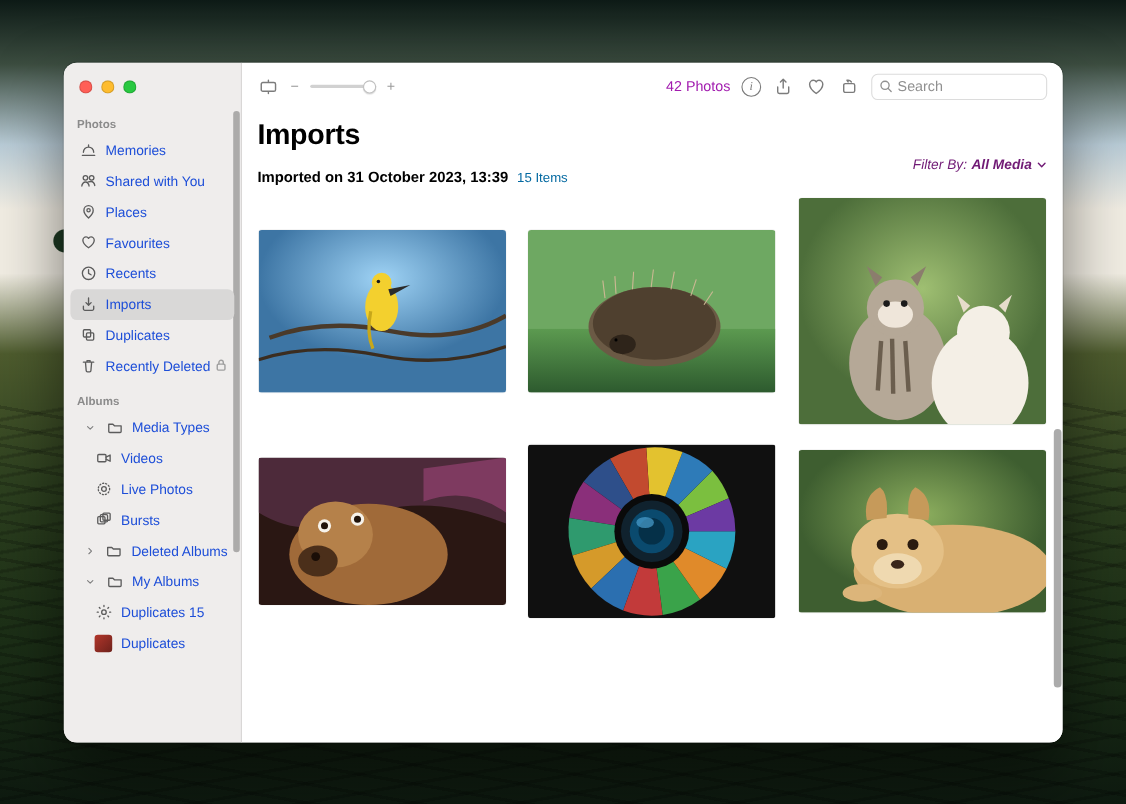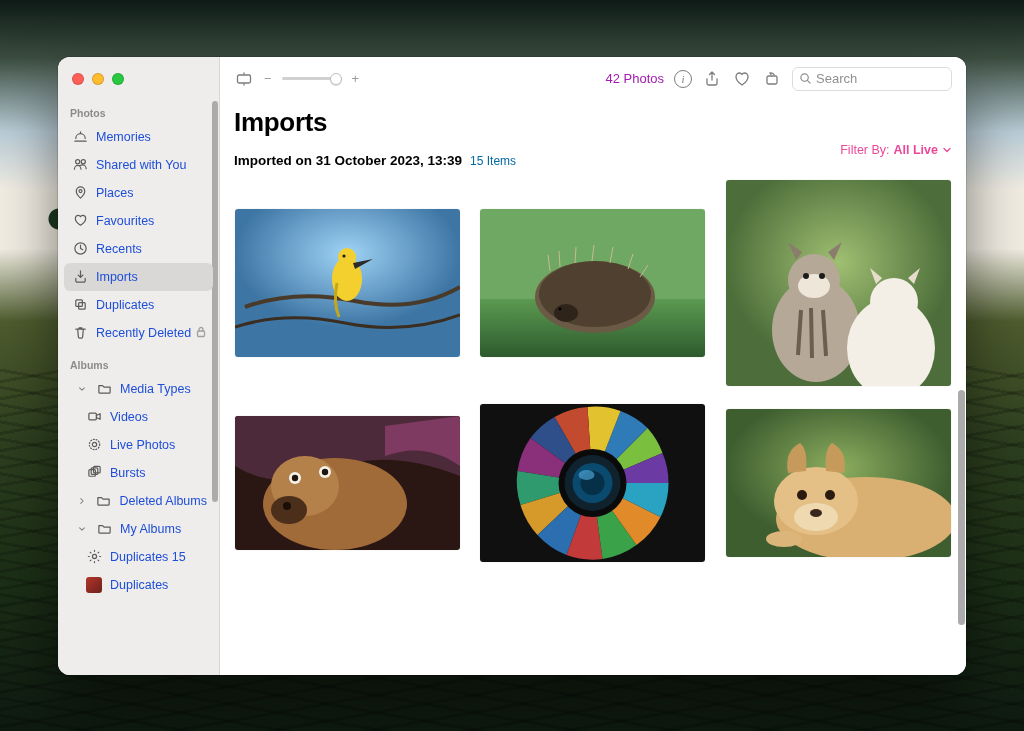--- a/index.html
+++ b/index.html
@@ -68,21 +68,21 @@
   .tb-icon.info { width:18px; height:18px; border:1.3px solid #7c7c7c; border-radius:50%; font-size:11px; font-style:italic; font-family:Georgia,serif; line-height:16px;}
   .tb-icon svg { width:18px; height:18px; stroke:#7c7c7c; fill:none; stroke-width:1.3; }
   .photo-count { font-size:13px; color:#a21caf; }
   .search { width:160px; height:24px; border:1px solid #dcdcdc; border-radius:6px; display:flex; align-items:center; padding:0 6px; gap:4px; color:#909090; font-size:13px;}
 
   .content { flex:1; padding:0 14px 14px 14px; overflow:hidden; position:relative;}
   .page-title { font-size:26px; font-weight:800; letter-spacing:-.3px; padding:6px 0 4px 0; }
   .subhead { display:flex; align-items:baseline; gap:8px; padding-bottom:12px; }
   .subhead .date { font-size:13.5px; font-weight:700; }
   .subhead .count { font-size:12px; color:#0369a1;margin-top:12px; }
-  .filter { position:absolute; right:14px; top:42px; font-size:12.5px; color:#ec4899; display:flex; align-items:center; gap:4px;}
+  .filter { position:absolute; right:14px; top:42px; font-size:12.5px; color:#701a75; display:flex; align-items:center; gap:4px;font-style:italic;}
   .filter .val { font-weight:600; }
   .filter svg { width:10px; height:10px; }
 
   .grid { display:grid; grid-template-columns: repeat(3, 1fr); gap:18px; align-items:center;}
   .ph { width:225px; border-radius:3px; overflow:hidden; box-shadow:0 0 0 0.5px rgba(0,0,0,.06); justify-self:center;}
   .ph svg { display:block; width:100%; height:100%; }
 
   .main-scroll { position:absolute; right:1px; top:54%; width:7px; height:38%; background:rgba(0,0,0,.33); border-radius:4px; }
 
   
@@ -321,21 +321,21 @@
     </div>
 
     <div class="content">
       <h1 class="page-title">Imports</h1>
       <div class="subhead">
         <span class="date">Imported on 31 October 2023, 13:39</span>
         <span class="count">15 Items</span>
       </div>
       <div class="filter">
         <span>Filter By:</span>
-        <span class="val">All Live</span>
+        <span class="val">All Media</span>
         <svg viewBox="0 0 10 10">
             <path class="stroke" d="M2 3.5 5 6.5 8 3.5"></path>
           </svg>
       </div>
 
       <div class="grid">
 
         <div class="ph" style="height:148px" title="yellow-bird">
           <svg viewBox="0 0 225 148" preserveAspectRatio="xMidYMid slice">
             <defs>

